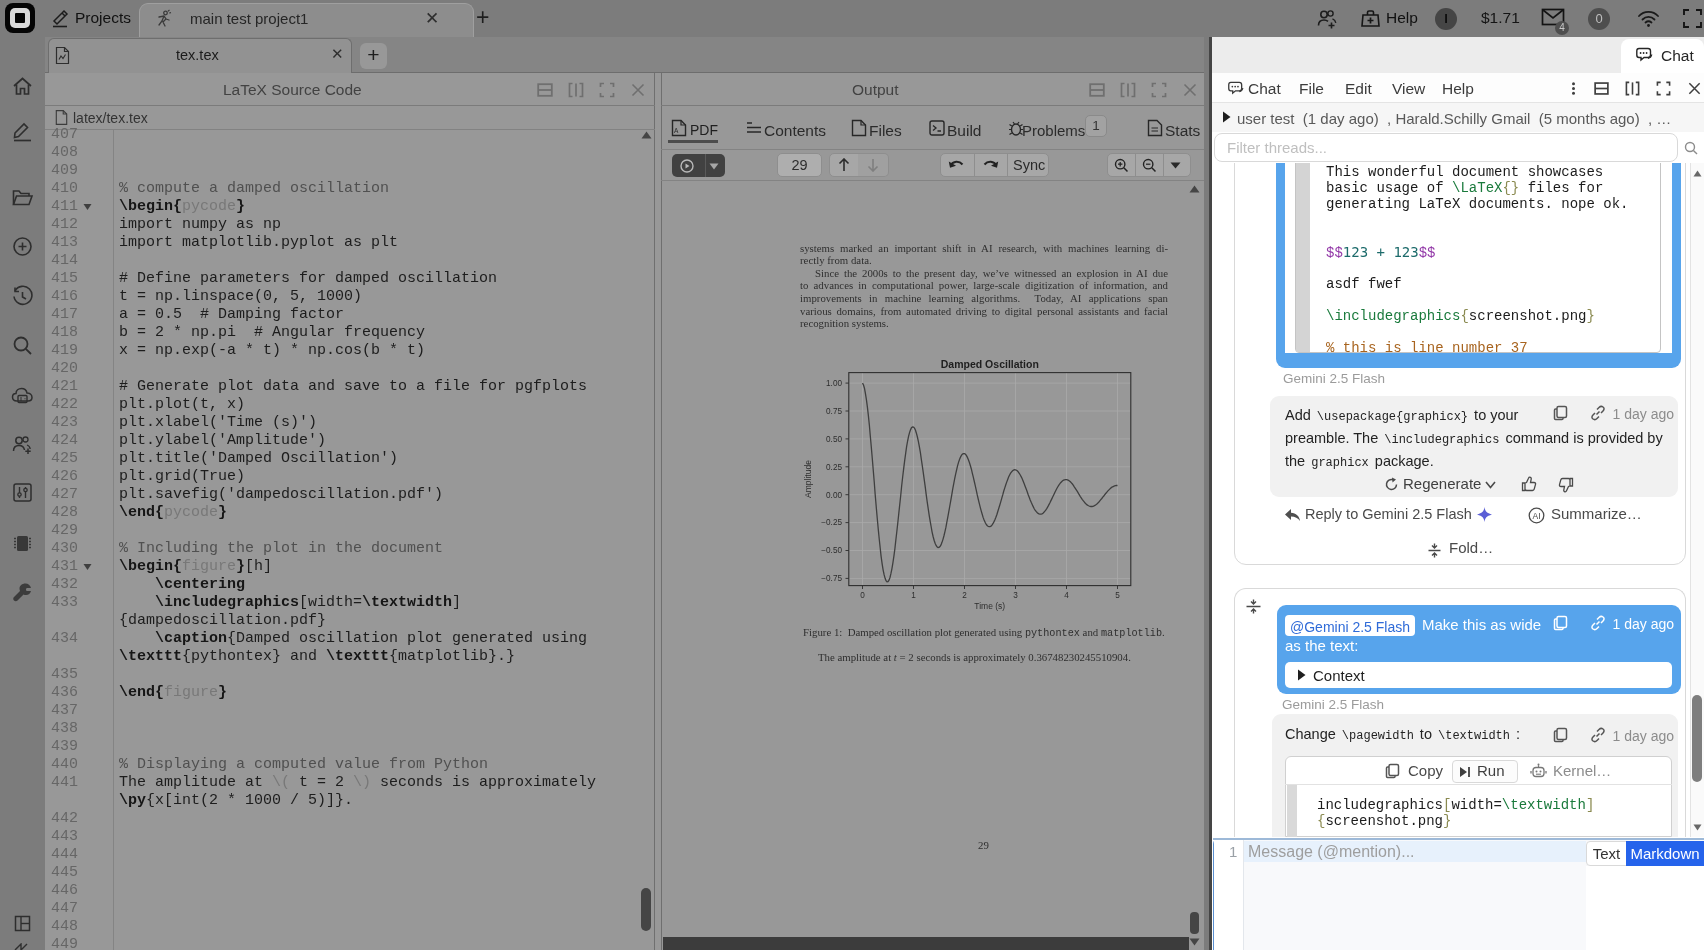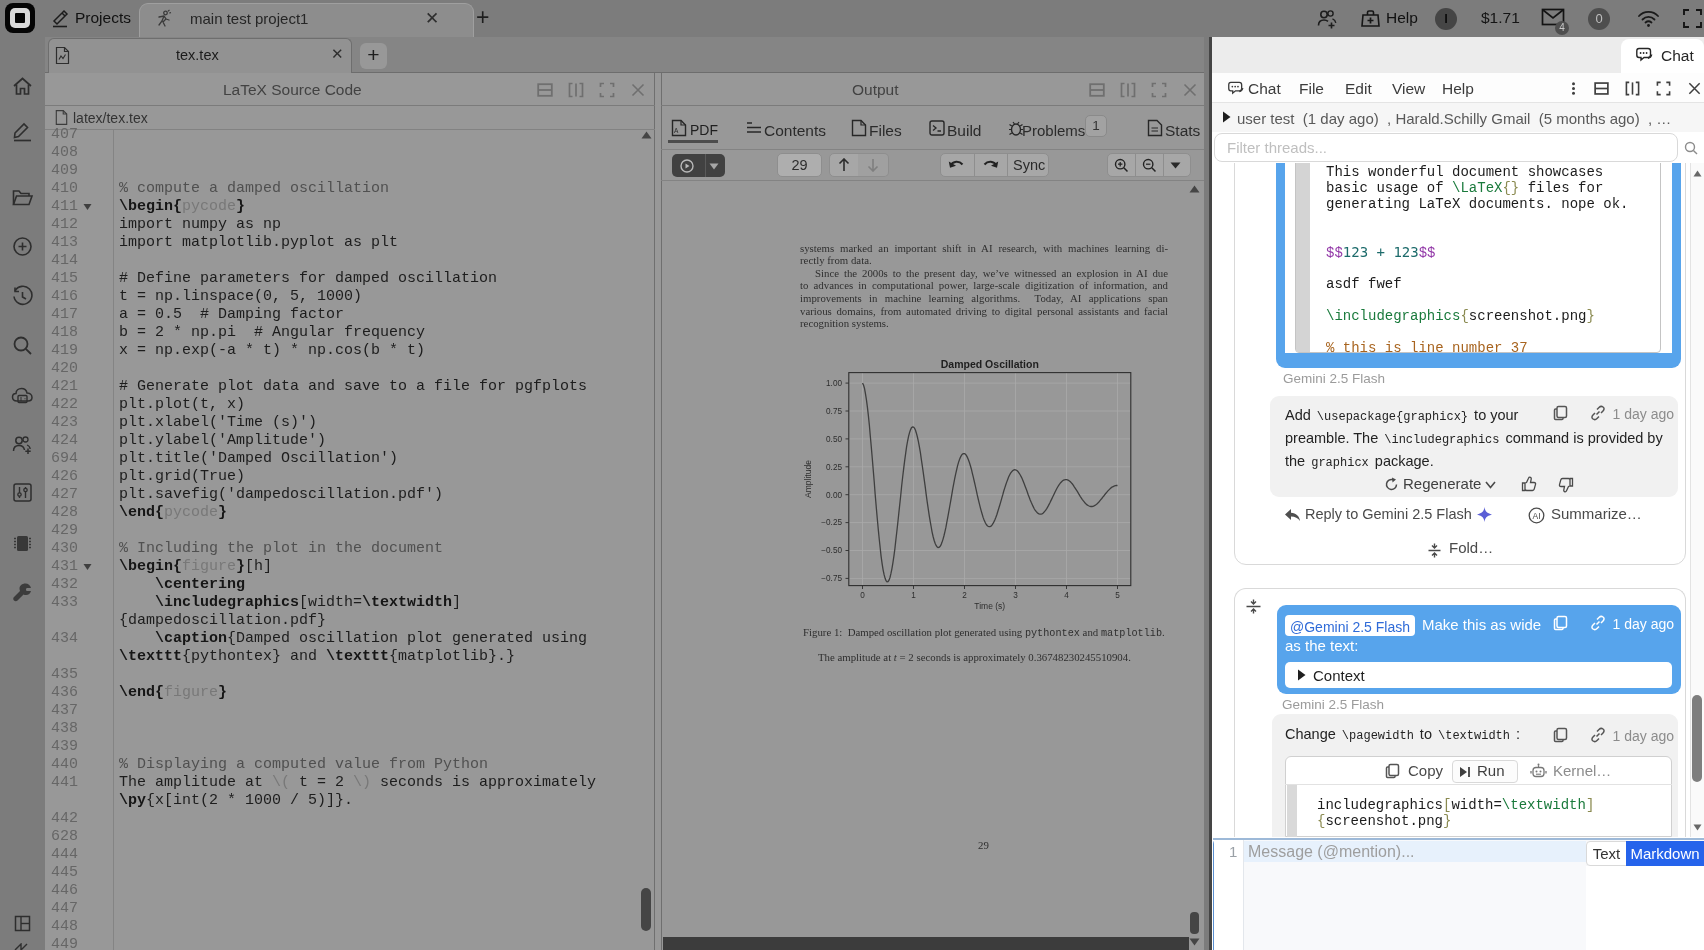--- a/index.html
+++ b/index.html
@@ -173,39 +173,39 @@
     <div class="abs" style="left:45px;top:270.4px;width:33px;text-align:right;">415</div>
     <div class="abs" style="left:45px;top:288.4px;width:33px;text-align:right;">416</div>
     <div class="abs" style="left:45px;top:306.4px;width:33px;text-align:right;">417</div>
     <div class="abs" style="left:45px;top:324.4px;width:33px;text-align:right;">418</div>
     <div class="abs" style="left:45px;top:342.4px;width:33px;text-align:right;">419</div>
     <div class="abs" style="left:45px;top:360.4px;width:33px;text-align:right;">420</div>
     <div class="abs" style="left:45px;top:378.4px;width:33px;text-align:right;">421</div>
     <div class="abs" style="left:45px;top:396.4px;width:33px;text-align:right;">422</div>
     <div class="abs" style="left:45px;top:414.4px;width:33px;text-align:right;">423</div>
     <div class="abs" style="left:45px;top:432.4px;width:33px;text-align:right;">424</div>
-    <div class="abs" style="left:45px;top:450.4px;width:33px;text-align:right;">694</div>
+    <div class="abs" style="left:45px;top:450.4px;width:33px;text-align:right;">425</div>
     <div class="abs" style="left:45px;top:468.4px;width:33px;text-align:right;">426</div>
     <div class="abs" style="left:45px;top:486.4px;width:33px;text-align:right;">427</div>
     <div class="abs" style="left:45px;top:504.4px;width:33px;text-align:right;">428</div>
     <div class="abs" style="left:45px;top:522.4px;width:33px;text-align:right;">429</div>
     <div class="abs" style="left:45px;top:540.4px;width:33px;text-align:right;">430</div>
     <div class="abs" style="left:45px;top:558.4px;width:33px;text-align:right;">431</div>
     <div class="abs" style="left:45px;top:576.4px;width:33px;text-align:right;">432</div>
     <div class="abs" style="left:45px;top:594.4px;width:33px;text-align:right;">433</div>
     <div class="abs" style="left:45px;top:630.4px;width:33px;text-align:right;">434</div>
     <div class="abs" style="left:45px;top:666.4px;width:33px;text-align:right;">435</div>
     <div class="abs" style="left:45px;top:684.4px;width:33px;text-align:right;">436</div>
     <div class="abs" style="left:45px;top:702.4px;width:33px;text-align:right;">437</div>
     <div class="abs" style="left:45px;top:720.4px;width:33px;text-align:right;">438</div>
     <div class="abs" style="left:45px;top:738.4px;width:33px;text-align:right;">439</div>
     <div class="abs" style="left:45px;top:756.4px;width:33px;text-align:right;">440</div>
     <div class="abs" style="left:45px;top:774.4px;width:33px;text-align:right;">441</div>
     <div class="abs" style="left:45px;top:810.4px;width:33px;text-align:right;">442</div>
-    <div class="abs" style="left:45px;top:828.4px;width:33px;text-align:right;">628</div>
+    <div class="abs" style="left:45px;top:828.4px;width:33px;text-align:right;">443</div>
     <div class="abs" style="left:45px;top:846.4px;width:33px;text-align:right;">444</div>
     <div class="abs" style="left:45px;top:864.4px;width:33px;text-align:right;">445</div>
     <div class="abs" style="left:45px;top:882.4px;width:33px;text-align:right;">446</div>
     <div class="abs" style="left:45px;top:900.4px;width:33px;text-align:right;">447</div>
     <div class="abs" style="left:45px;top:918.4px;width:33px;text-align:right;">448</div>
     <div class="abs" style="left:45px;top:936.4px;width:33px;text-align:right;">449</div>
   </div>
 <style>s1{text-decoration:none;color:#505050;} s2{text-decoration:none;color:#787878;} .codearea b{font-weight:bold;color:#161616;}</style>
 <div class="codearea" style="font-size:15px;line-height:18px;color:#1d1d1d;">
     <div class="abs mono" style="left:119px;top:126.4px;white-space:pre;"></div>

